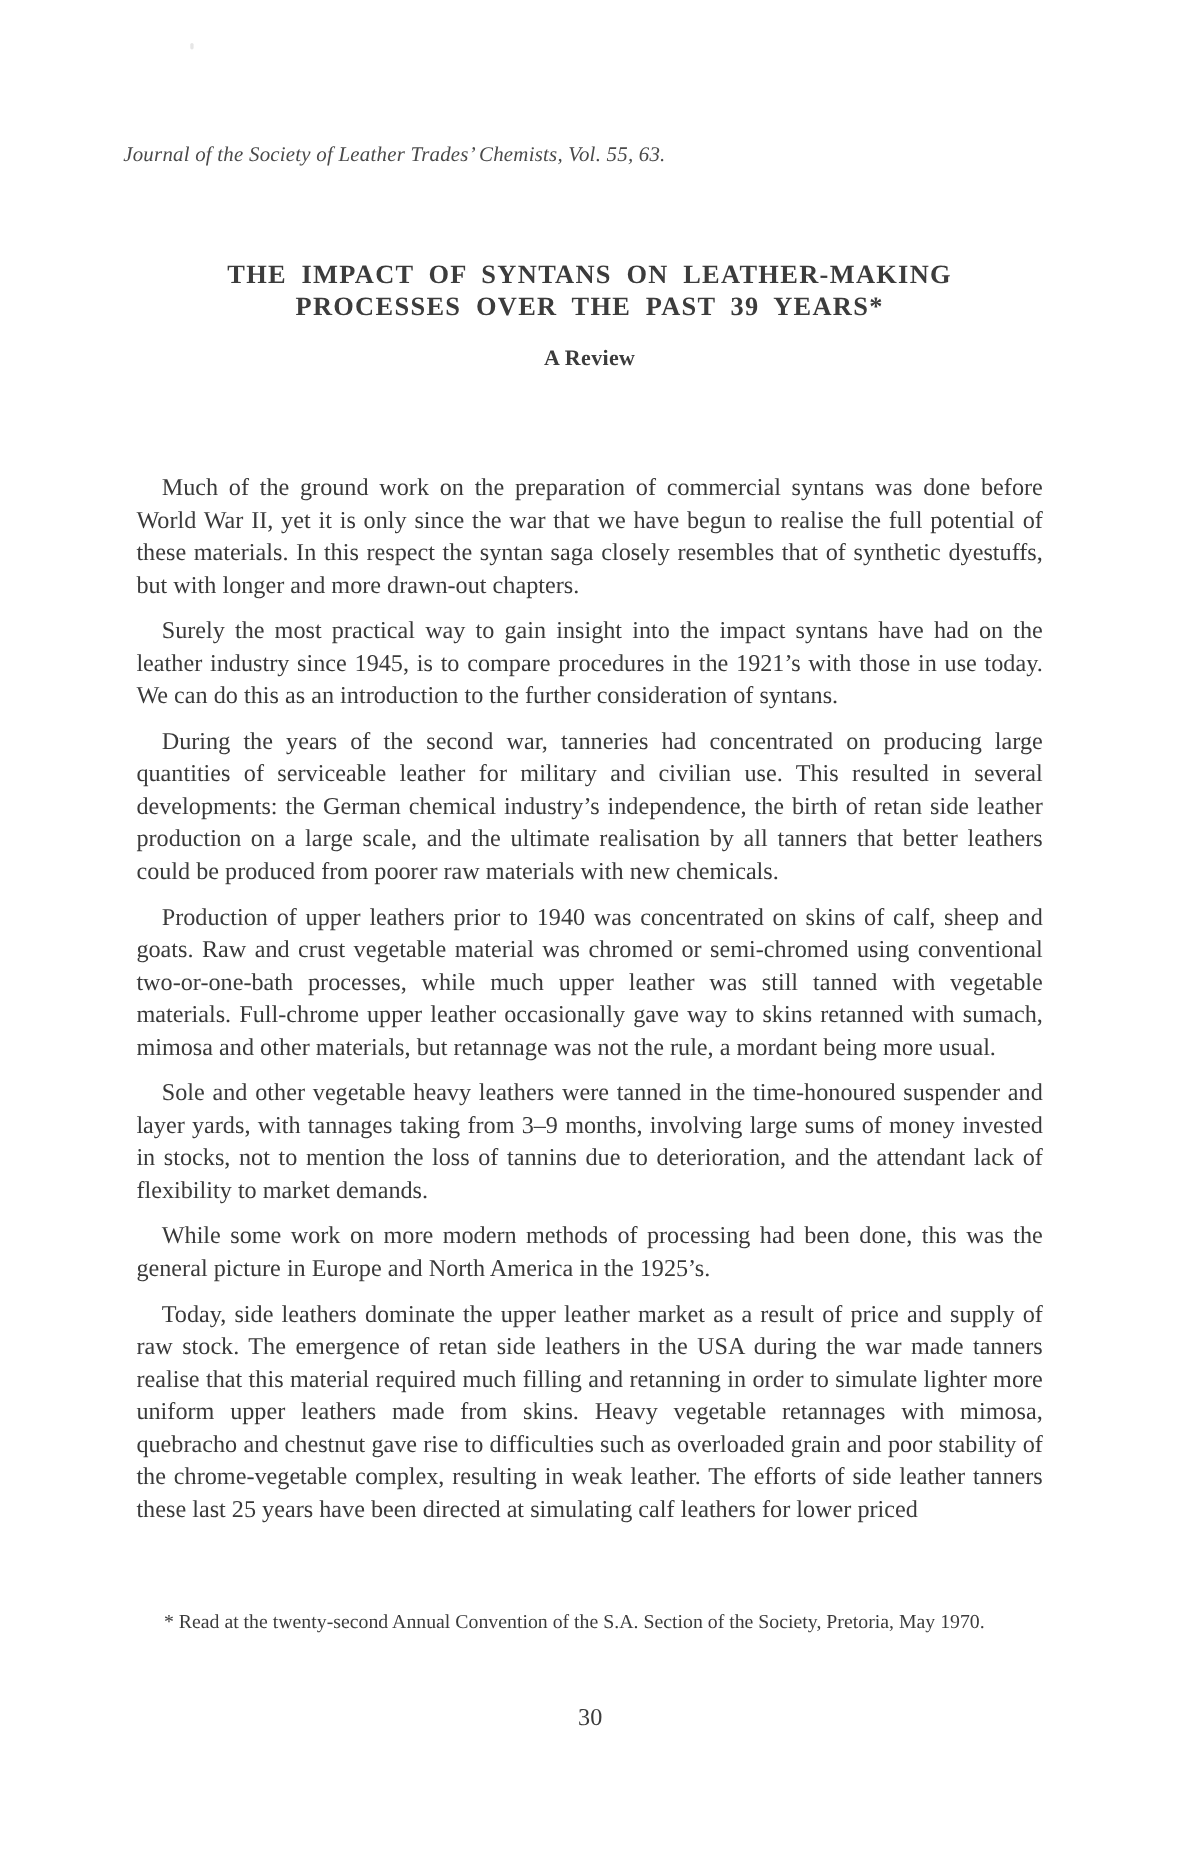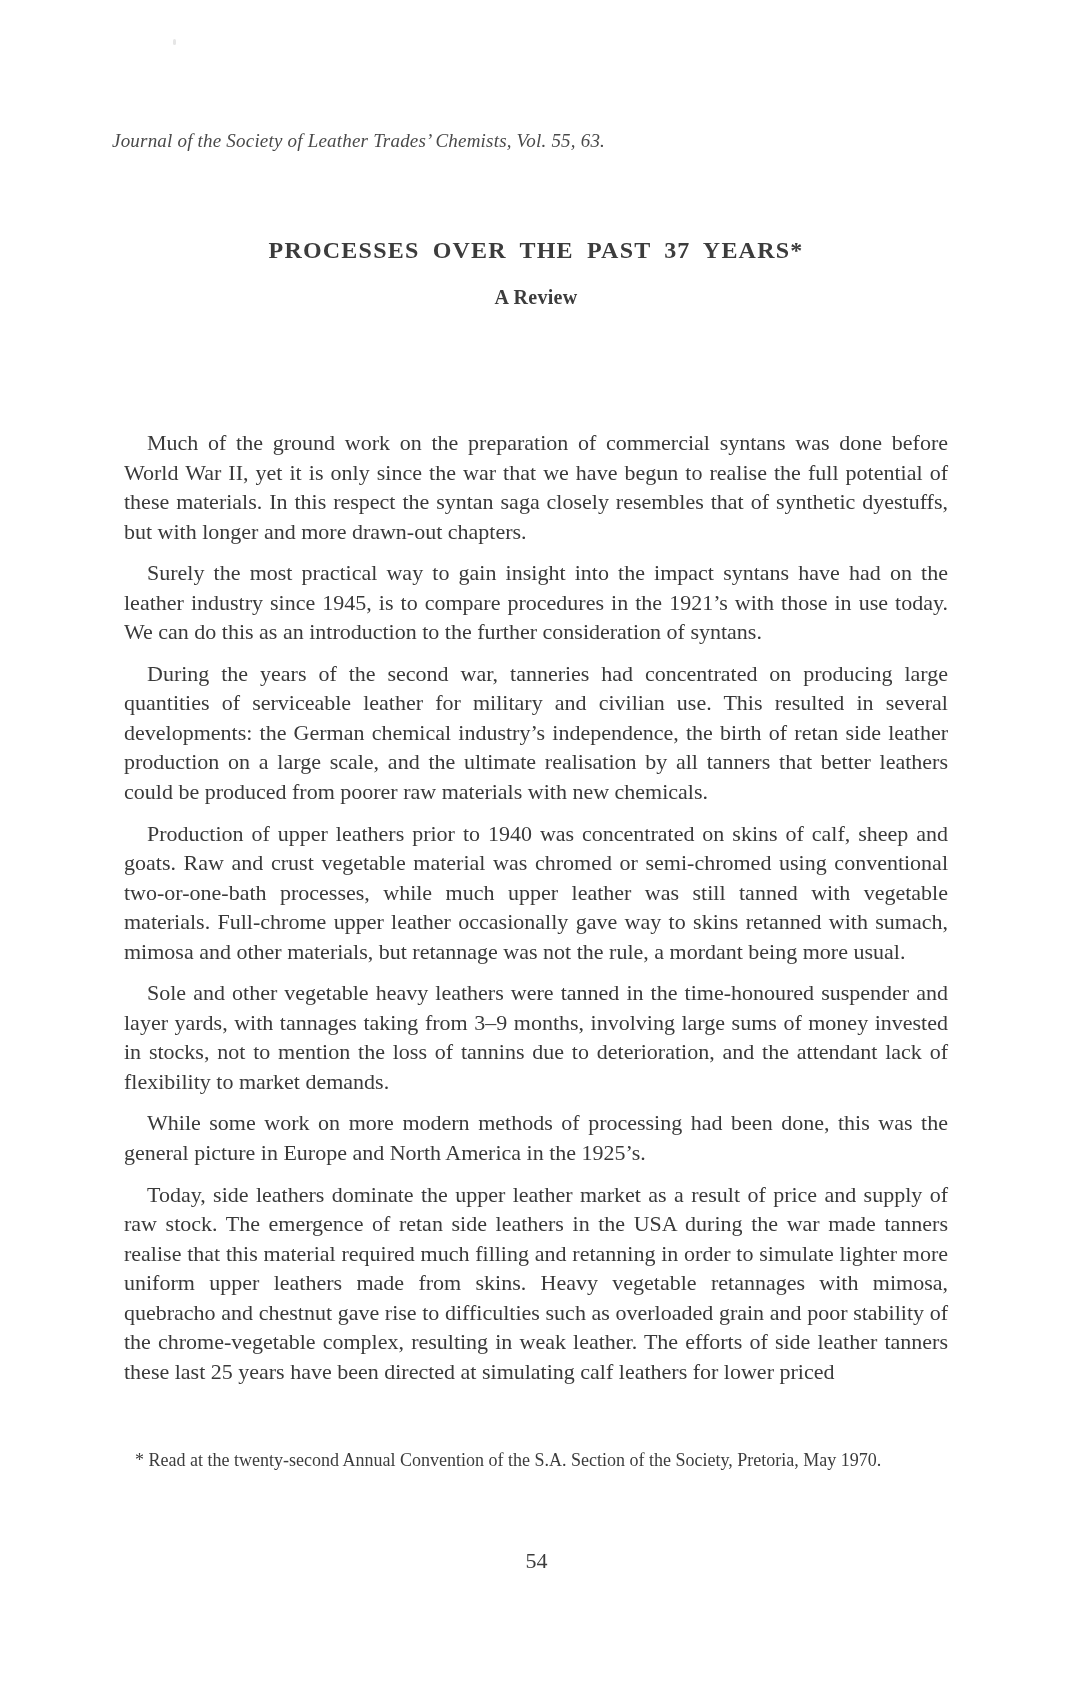--- a/index.html
+++ b/index.html
@@ -77,21 +77,21 @@
       position: absolute;
       left: 112px;
       top: 1447px;
       width: 848px;
       font-size: 18px;
       line-height: 27px;
       text-align: justify;
       color: #3c3c3c;
     }
     .footnote p {
-      margin: 0;
+      margin: 14px;
       text-indent: 23px;
     }
     .folio {
       position: absolute;
       left: 0;
       width: 1073px;
       top: 1548px;
       text-align: center;
       font-size: 22px;
       color: #3c3c3c;
@@ -108,32 +108,33 @@
   </style>
 </head>
 <body>
 
 <div class="page">
   <div class="speck"></div>
 
   <div class="running-head">Journal of the Society of Leather Trades’ Chemists, Vol. 55, 63.</div>
 
   <div class="title-block">
-    <div class="title-line">PROCESSES OVER THE PAST 37 YEARS*</div>
+    <div class="title-line">THE IMPACT OF SYNTANS ON LEATHER-MAKING</div>
+    <div class="title-line">PROCESSES OVER THE PAST 39 YEARS*</div>
     <div class="subtitle">A Review</div>
   </div>
 
   <div class="body-text">
     <p>Much of the ground work on the preparation of commercial syntans was done before World War II, yet it is only since the war that we have begun to realise the full potential of these materials. In this respect the syntan saga closely resembles that of synthetic dyestuffs, but with longer and more drawn-out chapters.</p>
     <p>Surely the most practical way to gain insight into the impact syntans have had on the leather industry since 1945, is to compare procedures in the 1921’s with those in use today. We can do this as an introduction to the further con­sideration of syntans.</p>
     <p>During the years of the second war, tanneries had concentrated on producing large quantities of serviceable leather for military and civilian use. This resulted in several developments: the German chemical industry’s independence, the birth of retan side leather production on a large scale, and the ultimate realisation by all tanners that better leathers could be produced from poorer raw materials with new chemicals.</p>
     <p>Production of upper leathers prior to 1940 was concentrated on skins of calf, sheep and goats. Raw and crust vegetable material was chromed or semi-chromed using conventional two-or-one-bath processes, while much upper leather was still tanned with vegetable materials. Full-chrome upper leather occasionally gave way to skins retanned with sumach, mimosa and other materials, but retannage was not the rule, a mordant being more usual.</p>
     <p>Sole and other vegetable heavy leathers were tanned in the time-honoured suspender and layer yards, with tannages taking from 3–9 months, involving large sums of money invested in stocks, not to mention the loss of tannins due to deterioration, and the attendant lack of flexibility to market demands.</p>
     <p>While some work on more modern methods of processing had been done, this was the general picture in Europe and North America in the 1925’s.</p>
     <p>Today, side leathers dominate the upper leather market as a result of price and supply of raw stock. The emergence of retan side leathers in the USA during the war made tanners realise that this material required much filling and re­tanning in order to simulate lighter more uniform upper leathers made from skins. Heavy vegetable retannages with mimosa, quebracho and chestnut gave rise to difficulties such as overloaded grain and poor stability of the chrome-vegetable complex, resulting in weak leather. The efforts of side leather tanners these last 25 years have been directed at simulating calf leathers for lower priced</p>
   </div>
 
   <div class="footnote">
     <p>* Read at the twenty-second Annual Convention of the S.A. Section of the Society, Pretoria, May 1970.</p>
   </div>
 
-  <div class="folio">54</div>
+  <div class="folio">30</div>
 </div>
 
 </body></html>

